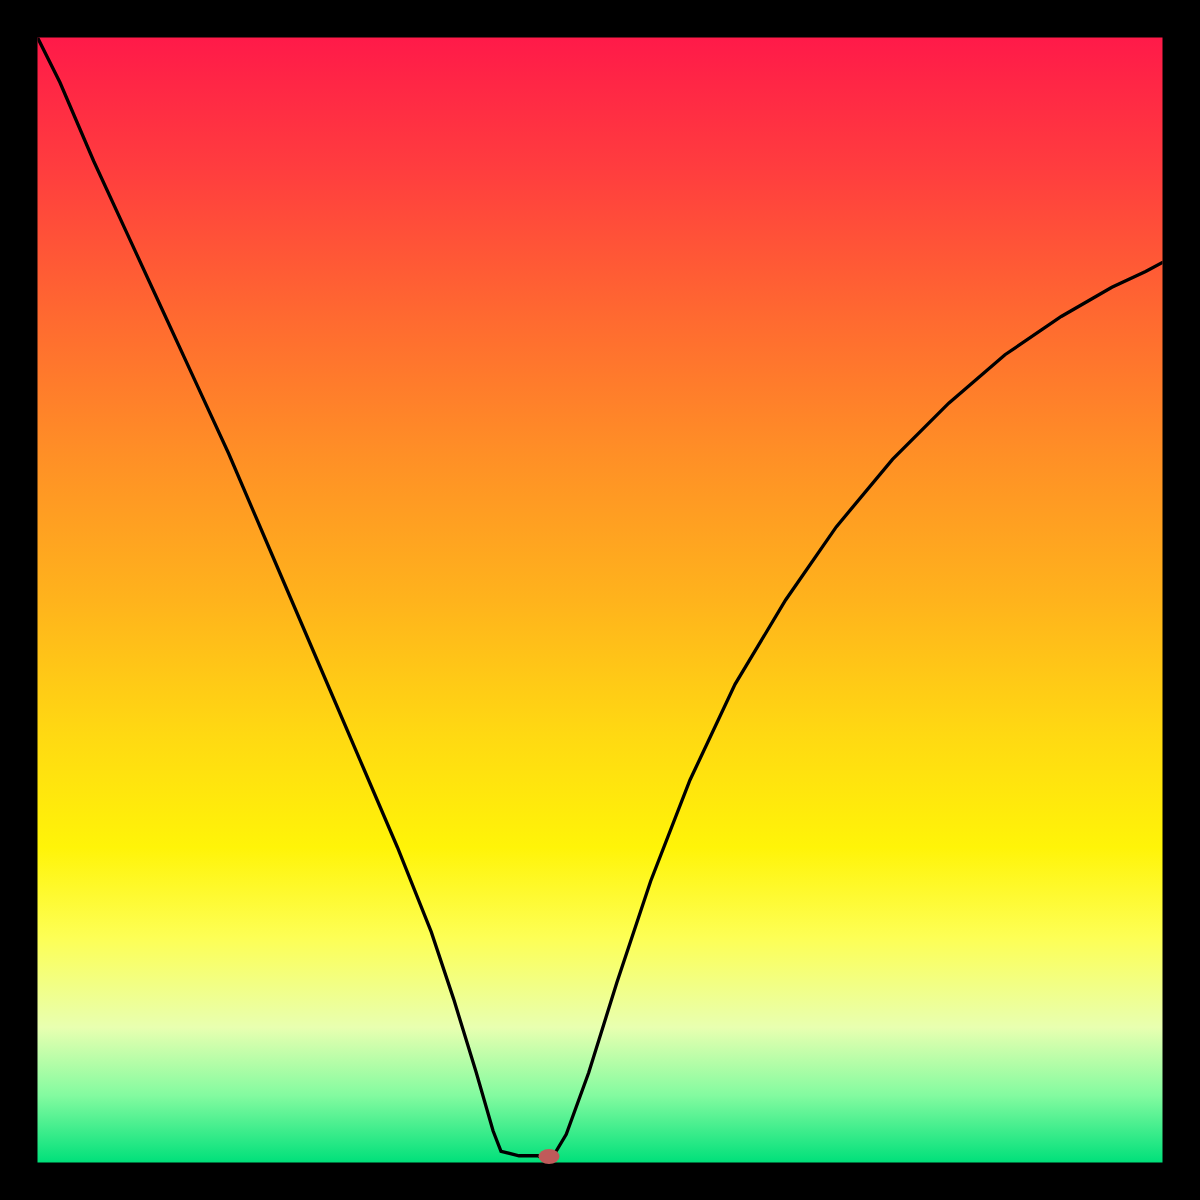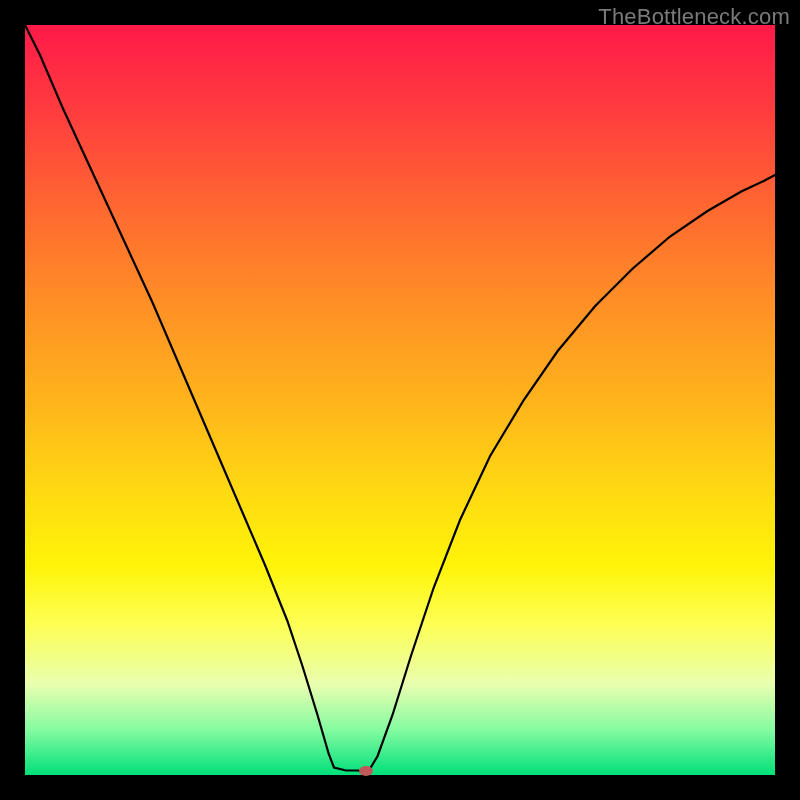--- a/index.html
+++ b/index.html
@@ -71,14 +71,13 @@
 </head>
 <body>
 
 <div class="frame">
   <div class="plot-area">
     <svg class="curve" viewBox="0 0 750 750" preserveAspectRatio="none">
       <path d="M 0.00 0.00 L 15.00 30.00 L 37.50 82.50 L 60.00 131.25 L 82.50 180.00 L 105.00 228.75 L 127.50 277.50 L 150.00 330.00 L 172.50 382.50 L 195.00 435.00 L 217.50 487.50 L 240.00 540.00 L 262.50 596.25 L 277.50 641.25 L 292.50 690.00 L 303.75 729.00 L 309.00 742.50 L 309.00 742.50 L 321.00 745.50 L 333.75 745.50 L 341.25 750.00 L 341.25 750.00 L 352.50 731.25 L 367.50 690.00 L 386.25 630.00 L 408.75 562.50 L 435.00 495.00 L 465.00 431.25 L 498.75 375.00 L 532.50 326.25 L 570.00 281.25 L 607.50 243.75 L 645.00 211.50 L 682.50 186.00 L 716.25 166.50 L 738.75 156.00 L 750.00 150.00 "></path>
     </svg>
     <div class="min-dot" style="left: 341.25px; top: 745.5px;"></div>
   </div>
-  <div class="watermark">TheBottleneck.com</div>
 </div>
 
 </body></html>

